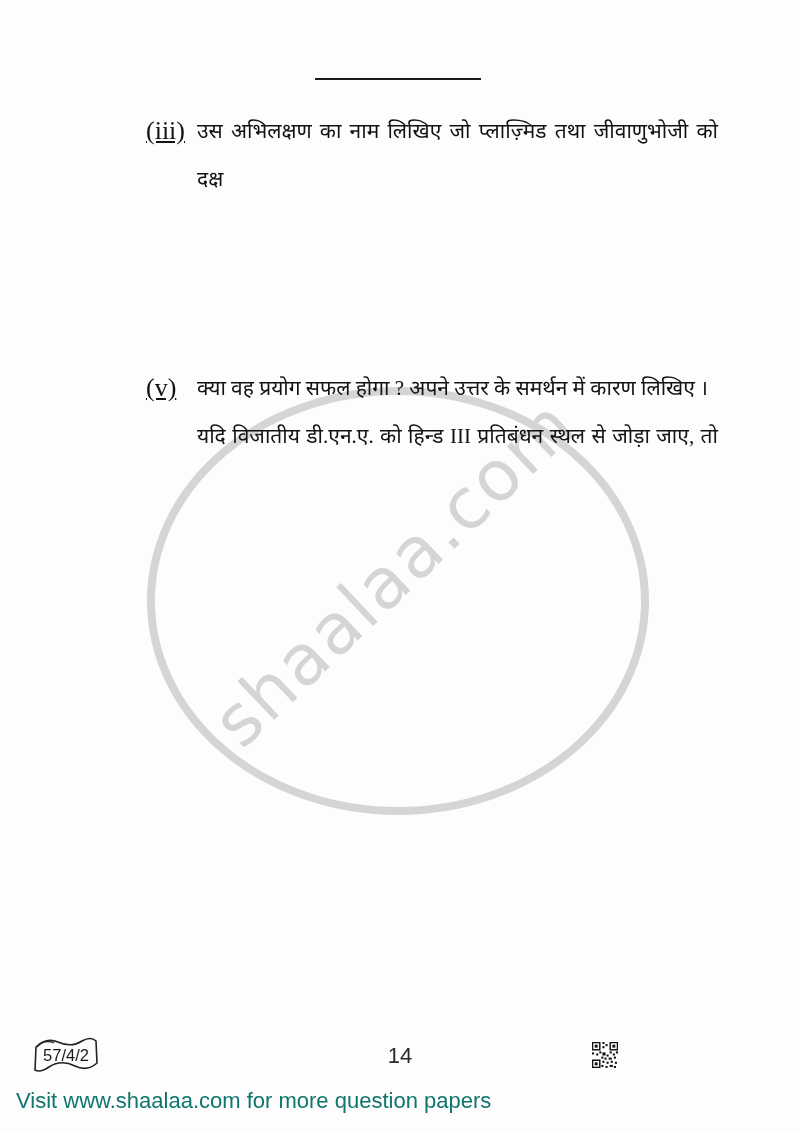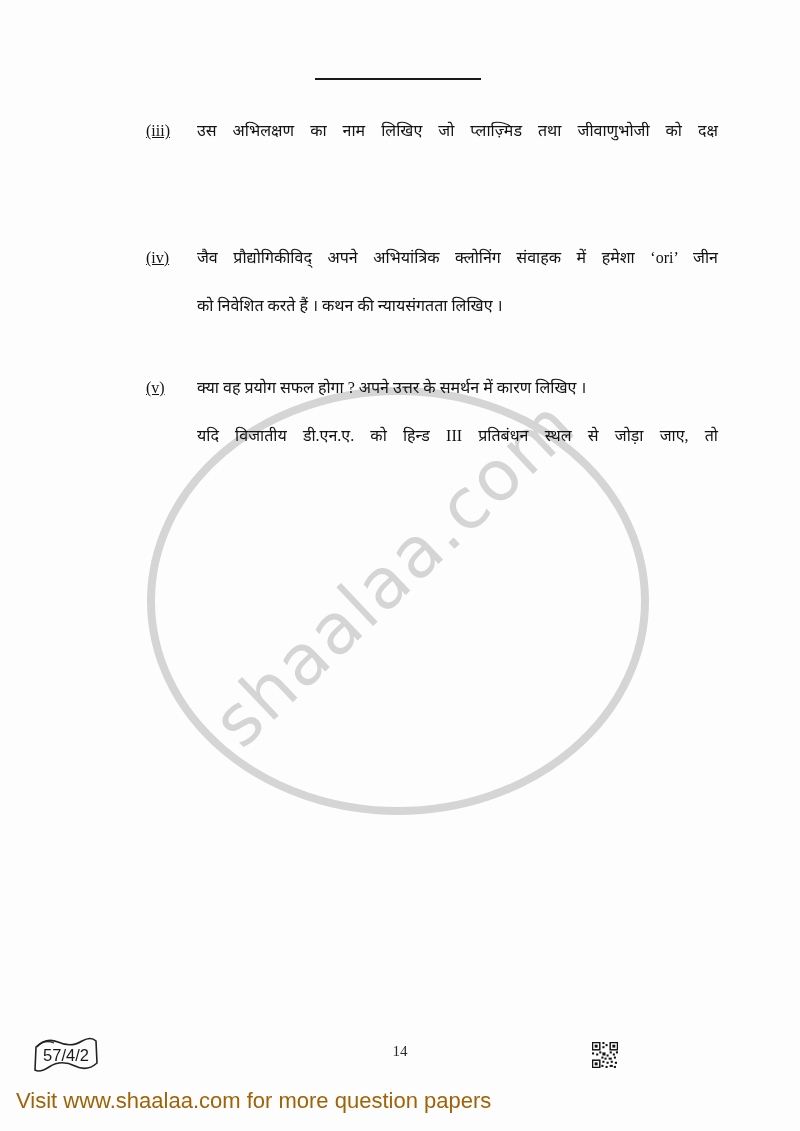--- a/index.html
+++ b/index.html
@@ -33,31 +33,31 @@
   .q {
     position: absolute;
     left: 146px;
     width: 572px;
   }
   .q-marker {
     position: absolute;
     left: 0;
     top: 0;
     width: 48px;
-    font-size: 16px;
+    font-size: 26px;
     line-height: 48px;
     white-space: nowrap;
     text-decoration: underline;
   }
   .q-text {
     margin-left: 51px;
     width: 521px;
   }
   .q-line {
-    font-size: 16px;
+    font-size: 21px;
     line-height: 48px;
   }
   .q-line.justify {
     text-align: justify;
     text-align-last: justify;
   }
   .q-iii { top: 107px; }
   .q-iv  { top: 234px; }
   .q-v   { top: 364px; }
   .flag-svg {
@@ -69,37 +69,37 @@
     font-family: "Liberation Sans", "DejaVu Sans", sans-serif;
     font-size: 16.5px;
     fill: #1a1a1a;
   }
   .page-num {
     position: absolute;
     left: 380px;
     top: 1043px;
     width: 40px;
     text-align: center;
-    font-size: 15px;
-    font-family: Liberation Serif, serif;
+    font-size: 22px;
+    font-family: Liberation Sans, sans-serif;
     color: #2b2b2b;
   }
   .qr-svg {
     position: absolute;
     left: 592px;
     top: 1042px;
   }
   .banner {
     position: absolute;
     left: 16px;
     top: 1087px;
     font-size: 22px;
     line-height: 28px;
     font-family: "Liberation Sans", "DejaVu Sans", sans-serif;
-    color: #a16207;
+    color: #0f766e;
   }
 </style>
 </head>
 <body>
 
 <div class="paper">
 
   <div class="divider"></div>
 
   <svg class="watermark-svg" width="800" height="1131" viewBox="0 0 800 1131" aria-hidden="true">
@@ -107,27 +107,20 @@
     <text class="watermark-text" transform="translate(394,573) rotate(-43.5)" text-anchor="middle" dominant-baseline="central" font-size="70" fill="#d5d5d5">shaalaa.com</text>
   </svg>
 
   <div class="q q-iii">
     <div class="q-marker">(iii)</div>
     <div class="q-text">
       <div class="q-line justify">उस अभिलक्षण का नाम लिखिए जो प्लाज़्मिड तथा जीवाणुभोजी को दक्ष</div>
     </div>
   </div>
 
-  <div class="q q-iv">
-    <div class="q-marker">(iv)</div>
-    <div class="q-text">
-      <div class="q-line justify">जैव प्रौद्योगिकीविद् अपने अभियांत्रिक क्लोनिंग संवाहक में हमेशा ‘ori’ जीन</div>
-      <div class="q-line">को निवेशित करते हैं । कथन की न्यायसंगतता लिखिए ।</div>
-    </div>
-  </div>
 
   <div class="q q-v">
     <div class="q-marker">(v)</div>
     <div class="q-text">
       <div class="q-line">क्या वह प्रयोग सफल होगा ? अपने उत्तर के समर्थन में कारण लिखिए ।</div>
       <div class="q-line justify">यदि विजातीय डी.एन.ए. को हिन्ड III प्रतिबंधन स्थल से जोड़ा जाए, तो</div>
     </div>
   </div>
 
   <svg class="flag-svg" width="72" height="42" viewBox="0 0 72 42" aria-hidden="true">

